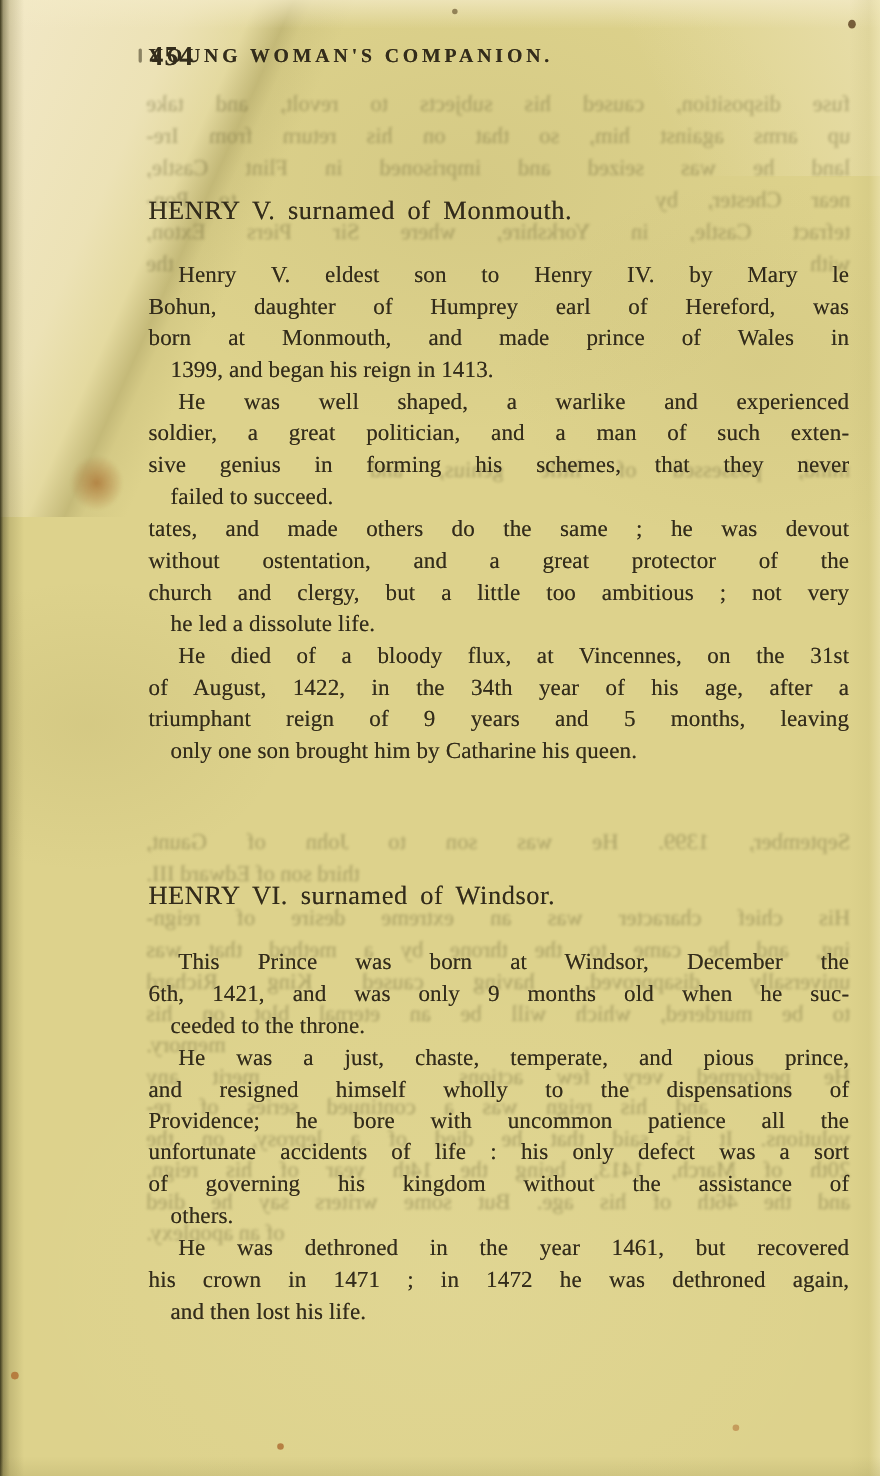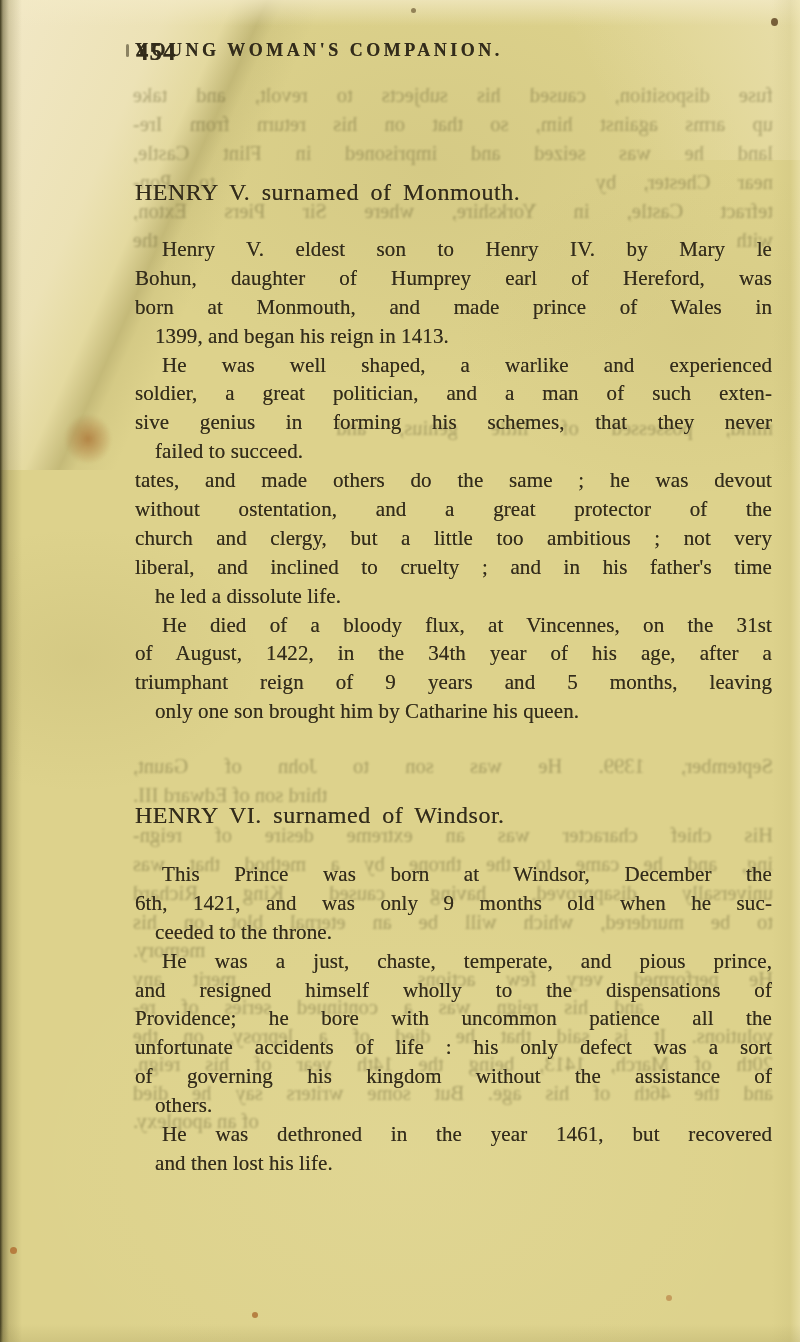--- a/index.html
+++ b/index.html
@@ -106,40 +106,40 @@
       <div class="line">Bohun, daughter of Humprey earl of Hereford, was</div>
       <div class="line">born at Monmouth, and made prince of Wales in</div>
       <div class="line last">1399, and began his reign in 1413.</div>
       <div class="line first">He was well shaped, a warlike and experienced</div>
       <div class="line">soldier, a great politician, and a man of such exten-</div>
       <div class="line">sive genius in forming his schemes, that they never</div>
       <div class="line last">failed to succeed.</div>
       <div class="line">tates, and made others do the same ; he was devout</div>
       <div class="line">without ostentation, and a great protector of the</div>
       <div class="line">church and clergy, but a little too ambitious ; not very</div>
-      <div class="line">liberal, and inclined to cruelty ; and in his father's time</div>
       <div class="line last">he led a dissolute life.</div>
       <div class="line first">He died of a bloody flux, at Vincennes, on the 31st</div>
       <div class="line">of August, 1422, in the 34th year of his age, after a</div>
       <div class="line">triumphant reign of 9 years and 5 months, leaving</div>
       <div class="line last">only one son brought him by Catharine his queen.</div>
     </div>
 
   <h2 class="heading" style="top:801px">HENRY VI. surnamed of Windsor.</h2>
   <div class="block" style="top:860px">
       <div class="line first">This Prince was born at Windsor, December the</div>
       <div class="line">6th, 1421, and was only 9 months old when he suc-</div>
       <div class="line last">ceeded to the throne.</div>
       <div class="line first">He was a just, chaste, temperate, and pious prince,</div>
       <div class="line">and resigned himself wholly to the dispensations of</div>
       <div class="line">Providence; he bore with uncommon patience all the</div>
       <div class="line">unfortunate accidents of life : his only defect was a sort</div>
       <div class="line">of governing his kingdom without the assistance of</div>
       <div class="line last">others.</div>
       <div class="line first">He was dethroned in the year 1461, but recovered</div>
+      <div class="line">his crown in 1471 ; in 1472 he was dethroned again,</div>
       <div class="line last">and then lost his life.</div>
     </div>
 
   <div class="stain" id="stain1"></div>
   <div class="stain" id="speck-a"></div>
   <div class="stain" id="speck-b"></div>
   <div class="stain" id="speck-c"></div>
   <div class="stain" id="speck-d"></div>
   <div class="stain" id="speck-e"></div>
 

